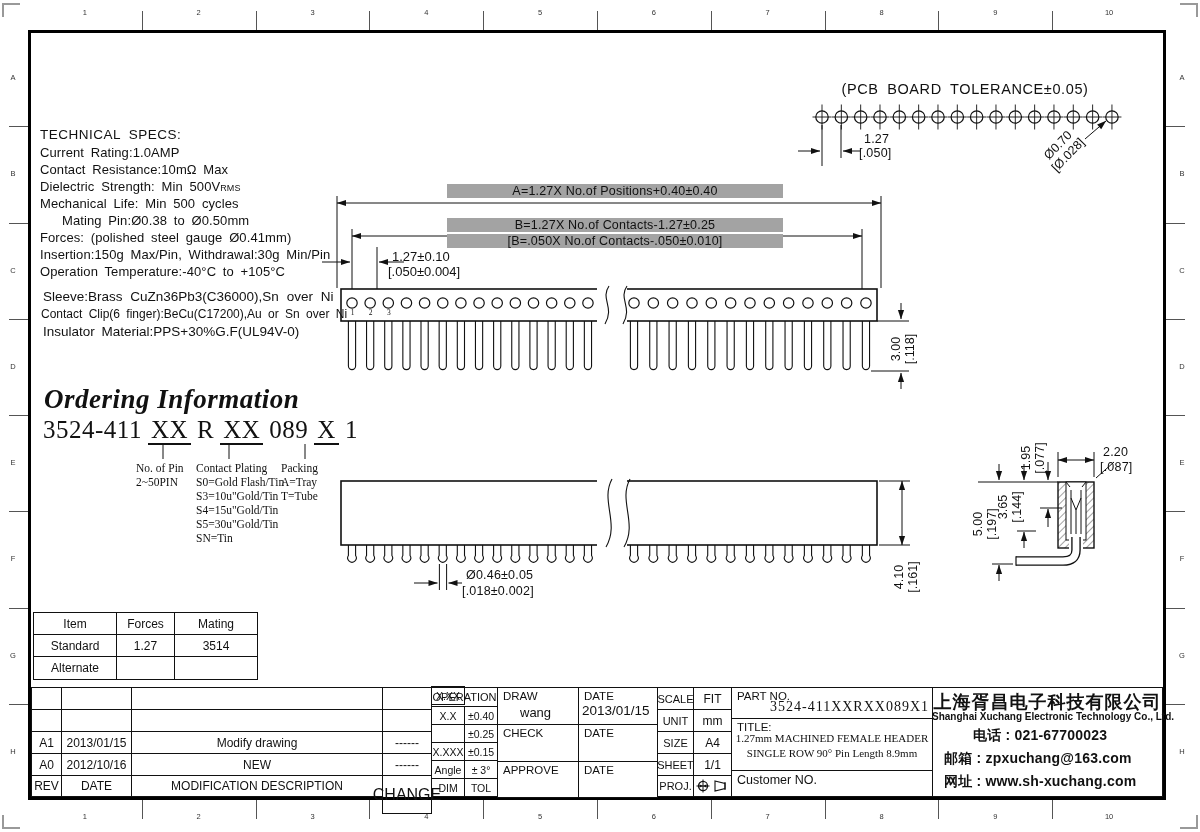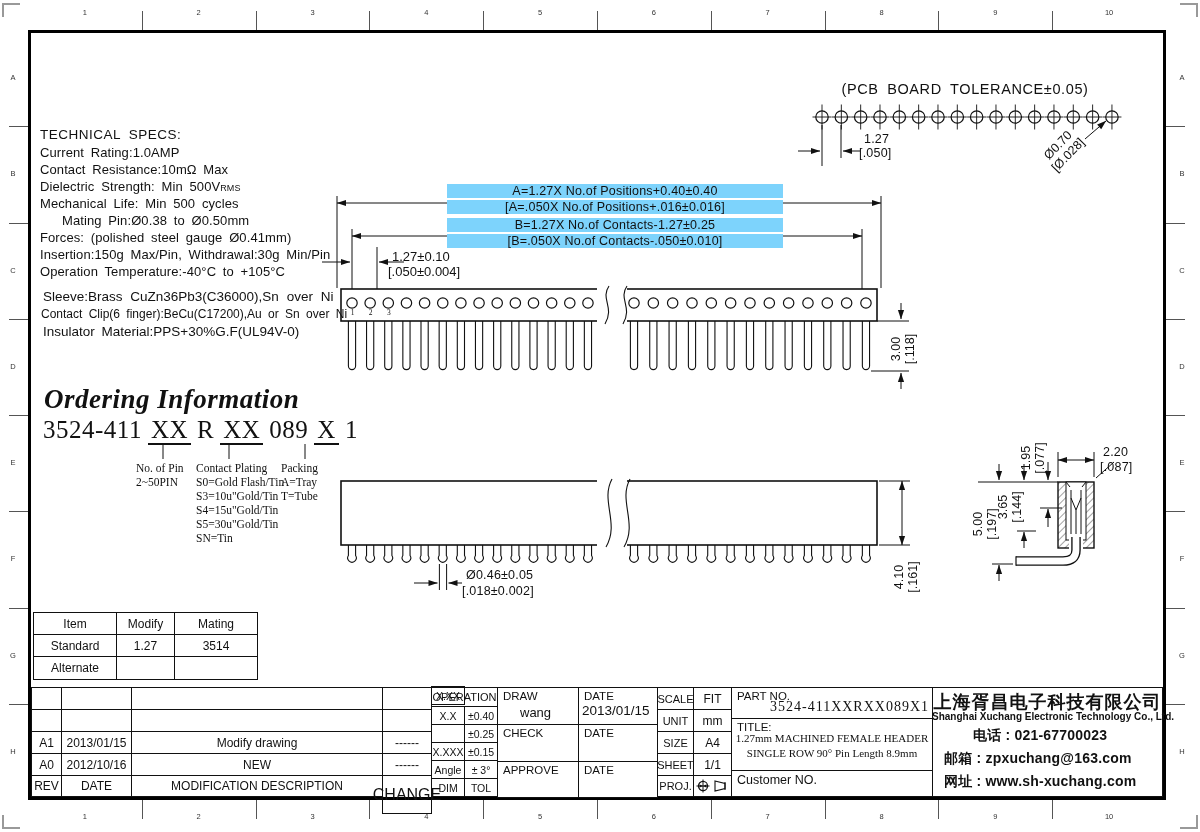--- a/index.html
+++ b/index.html
@@ -3,21 +3,21 @@
 <meta charset="utf-8">
 <style>
   html,body{margin:0;padding:0;background:#fff;}
   .page{position:relative;width:1200px;height:832px;background:#fff;overflow:hidden;
         font-family:"Liberation Sans",sans-serif;color:#111;}
   .abs{position:absolute;}
   .lbl{position:absolute;white-space:nowrap;color:#111;}
   .cad{font-size:12.5px;letter-spacing:.2px;}
   .spec{font-size:13px;word-spacing:3px;letter-spacing:.1px;}
   .ctr{text-align:center;}
-  .wbg{background:#7dd3fc;padding:0 3px;}
+  .wbg{background:#a3a3a3;padding:0 3px;}
   .vtext{position:absolute;transform:translate(-50%,-50%) rotate(-90deg);
          text-align:center;font-size:12.5px;line-height:1.12;white-space:nowrap;color:#111;}
   .vtext45{position:absolute;transform:translate(-50%,-50%) rotate(-46deg);
          text-align:center;font-size:12.5px;line-height:1.12;white-space:nowrap;color:#111;}
   .frame{position:absolute;left:28px;top:30px;width:1138px;height:770px;
          border:3px solid #000;box-sizing:border-box;}
   .gridlab{position:absolute;font-size:7.5px;color:#333;text-align:center;}
   .tick{position:absolute;background:#555;}
   .cmark{position:absolute;background:#999;}
   .serif{font-family:"Liberation Serif","DejaVu Serif",serif;}
@@ -380,21 +380,20 @@
     <div class="lbl spec" style="left:40px;top:213px;margin-left:22px;">Mating Pin:Ø0.38 to Ø0.50mm</div>
     <div class="lbl spec" style="left:40px;top:230px;">Forces: (polished steel gauge Ø0.41mm)</div>
     <div class="lbl spec" style="left:40px;top:247px;">Insertion:150g Max/Pin, Withdrawal:30g Min/Pin</div>
     <div class="lbl spec" style="left:40px;top:264px;">Operation Temperature:-40°C to +105°C</div>
     <div class="lbl" style="left:43px;top:289px;font-size:13.5px;word-spacing:4px;">Sleeve:Brass CuZn36Pb3(C36000),Sn over Ni</div>
     <div class="lbl" style="left:41px;top:307px;font-size:12px;word-spacing:3px;">Contact Clip(6 finger):BeCu(C17200),Au or Sn over Ni</div>
     <div class="lbl" style="left:43px;top:324px;font-size:13.5px;word-spacing:3px;">Insulator Material:PPS+30%G.F(UL94V-0)</div>
   </div>
 
   <div class="lbl cad ctr wbg" style="left:447px;top:184px;width:330px;">A=1.27X No.of Positions+0.40±0.40</div>
-  <div class="lbl cad ctr wbg" style="left:447px;top:200px;width:330px;">[A=.050X No.of Positions+.016±0.016]</div>
   <div class="lbl cad ctr wbg" style="left:447px;top:218px;width:330px;">B=1.27X No.of Contacts-1.27±0.25</div>
   <div class="lbl cad ctr wbg" style="left:447px;top:234px;width:330px;">[B=.050X No.of Contacts-.050±0.010]</div>
   <div class="lbl" style="left:392px;top:249px;font-size:13px;">1.27±0.10</div>
   <div class="lbl" style="left:388px;top:264px;font-size:13px;">[.050±0.004]</div>
 
   <div class="vtext" style="left:903px;top:349px;">
     <div>3.00</div>
       <div>[.118]</div>
   </div>
   <div class="vtext" style="left:906px;top:577px;">
@@ -444,21 +443,21 @@
     </div>
     <div class="lbl serif callout" style="left:281px;top:461px;">
       <div>Packing</div>
       <div>A=Tray</div>
       <div>T=Tube</div>
     </div>
   </div>
 
   <div>
     <div class="cell" style="left:33px;top:612px;width:84px;height:23px;">Item</div>
-    <div class="cell" style="left:116px;top:612px;width:59px;height:23px;">Modify</div>
+    <div class="cell" style="left:116px;top:612px;width:59px;height:23px;">Forces</div>
     <div class="cell" style="left:174px;top:612px;width:84px;height:23px;">Mating</div>
     <div class="cell" style="left:33px;top:634px;width:84px;height:23px;">Standard</div>
     <div class="cell" style="left:116px;top:634px;width:59px;height:23px;">1.27</div>
     <div class="cell" style="left:174px;top:634px;width:84px;height:23px;">3514</div>
     <div class="cell" style="left:33px;top:656px;width:84px;height:24px;">Alternate</div>
     <div class="cell" style="left:116px;top:656px;width:59px;height:24px;"></div>
     <div class="cell" style="left:174px;top:656px;width:84px;height:24px;"></div>
   </div>
 
   <div>

